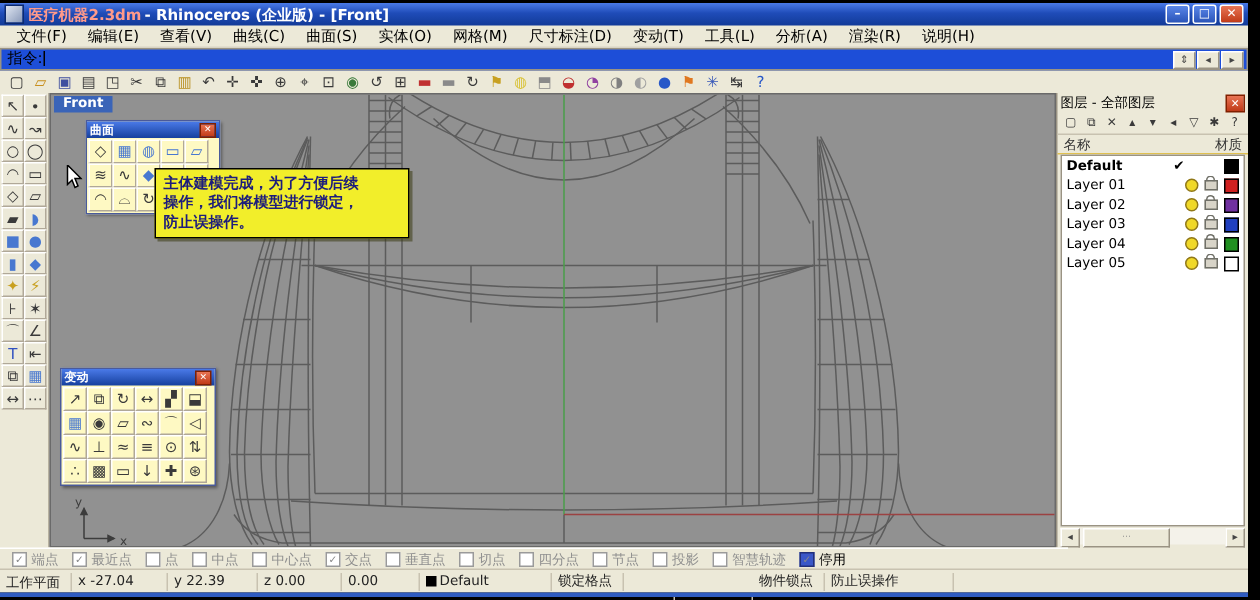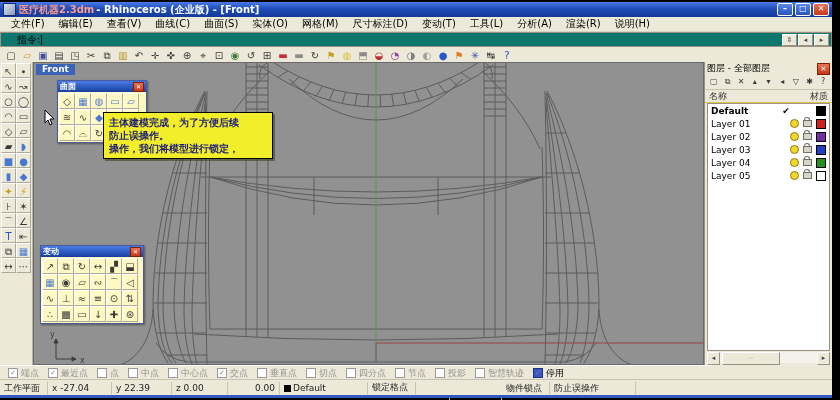--- a/index.html
+++ b/index.html
@@ -10,21 +10,21 @@
   .app-ico{width:11px;height:11px;background:linear-gradient(135deg,#dfe6f2,#8898b8);border:1px solid #0c2a70;margin-right:3px;flex:0 0 auto;}
   .t-file{color:#ff9a8a;margin-right:2px;}
   .t-rest{color:#fff;}
   .winbtns{margin-left:auto;display:flex;gap:2px;}
   .winbtn{width:14px;height:11px;font-size:8px;line-height:10px;text-align:center;color:#fff;background:linear-gradient(180deg,#5a86e8,#2a54b8);border:1px solid #fff;border-radius:2px;}
   .winbtn.close{background:linear-gradient(180deg,#e87454,#c03a18);}
   
   .menubar{height:14px;display:flex;align-items:center;font-size:10px;color:#000;padding-left:4px;gap:0;border-bottom:1px solid #d8d4c4;}
   .menu-item{padding:0 7px;}
   
-  .cmdline{height:13px;background:#0f766e;border:1px solid #9a9383;margin:0;position:relative;font-size:10px;color:#000;padding-left:16px;line-height:13px;}
+  .cmdline{height:13px;background:#1d4ed8;border:1px solid #9a9383;margin:0;position:relative;font-size:10px;color:#000;padding-left:4px;line-height:13px;}
   .caret{display:inline-block;width:1px;height:10px;background:#000;vertical-align:middle;margin-left:1px;}
   .cmdbtns{position:absolute;right:2px;top:1px;display:flex;gap:1px;}
   .cmdbtn{width:13px;height:10px;font-size:7px;line-height:10px;text-align:center;background:#ece9d8;border:1px solid;border-color:#fff #9a9383 #9a9383 #fff;color:#444;}
   
   .toolbar{height:16px;display:flex;align-items:center;padding-left:3px;border-bottom:1px solid #b8b2a0;}
   .tb-btn{width:16px;height:15px;text-align:center;font-size:10px;line-height:15px;color:#3a3a3a;}
   
   #mainrow{position:absolute;left:0;top:60px;width:832px;height:303px;}
   #left-tools{position:absolute;left:0;top:0;width:33px;height:303px;background:#ece9d8;border-right:1px solid #b8b2a0;display:flex;flex-wrap:wrap;align-content:flex-start;padding:1px;box-sizing:border-box;}
   .lt-btn{width:15px;height:15px;text-align:center;font-size:10px;line-height:15px;color:#3a3a3a;border:1px solid;border-color:#fff #b0a898 #b0a898 #fff;background:#ece9d8;box-sizing:border-box;}
@@ -432,22 +432,22 @@
         <span class="tb-btn">▩</span>
         <span class="tb-btn">▭</span>
         <span class="tb-btn">↓</span>
         <span class="tb-btn">✚</span>
         <span class="tb-btn">⊛</span>
       </div>
   </div>
 
   <div id="tooltip">
     <div>主体建模完成，为了方便后续</div>
+    <div>操作，我们将模型进行锁定，</div>
     <div>防止误操作。</div>
-    <div>操作，我们将模型进行锁定，</div>
   </div>
 
   <svg id="cursor" width="11" height="16">
     <polygon points="1,0 1,13 4,10 6,15 8,14 6,9 10,9" fill="#fff" stroke="#000" stroke-width="1"></polygon>
   </svg>
 
   <div id="osnap">
       <span class="os-item">
         <span class="os-box on"></span>
         <span>端点</span>
@@ -500,21 +500,21 @@
         <span class="os-box on accent"></span>
         <span>停用</span>
       </span>
     </div>
 
   <div id="statusbar">
       <span class="st-cell" style="width: 48px; font-family: Liberation Serif, serif;">工作平面</span>
       <span class="st-cell" style="width: 64px;">x -27.04</span>
       <span class="st-cell" style="width: 60px;">y 22.39</span>
       <span class="st-cell" style="width: 56px;">z 0.00</span>
-      <span class="st-cell" style="width: 52px; text-align: right;">0.00</span>
+      <span class="st-cell" style="width: 52px;">0.00</span>
       <span class="st-cell" style="width: 88px;"><span class="swatch-black"></span>Default</span>
       <span class="st-cell" style="width: 48px; font-family: Liberation Mono, monospace;">锁定格点</span>
       <span class="st-cell b" style="width: 34px;">正交</span>
       <span class="st-cell b" style="width: 52px;">平面模式</span>
       <span class="st-cell" style="width: 48px;">物件锁点</span>
       <span class="st-cell" style="width: 86px;">防止误操作</span>
     </div>
 
   <div id="btm-line"></div>
 

